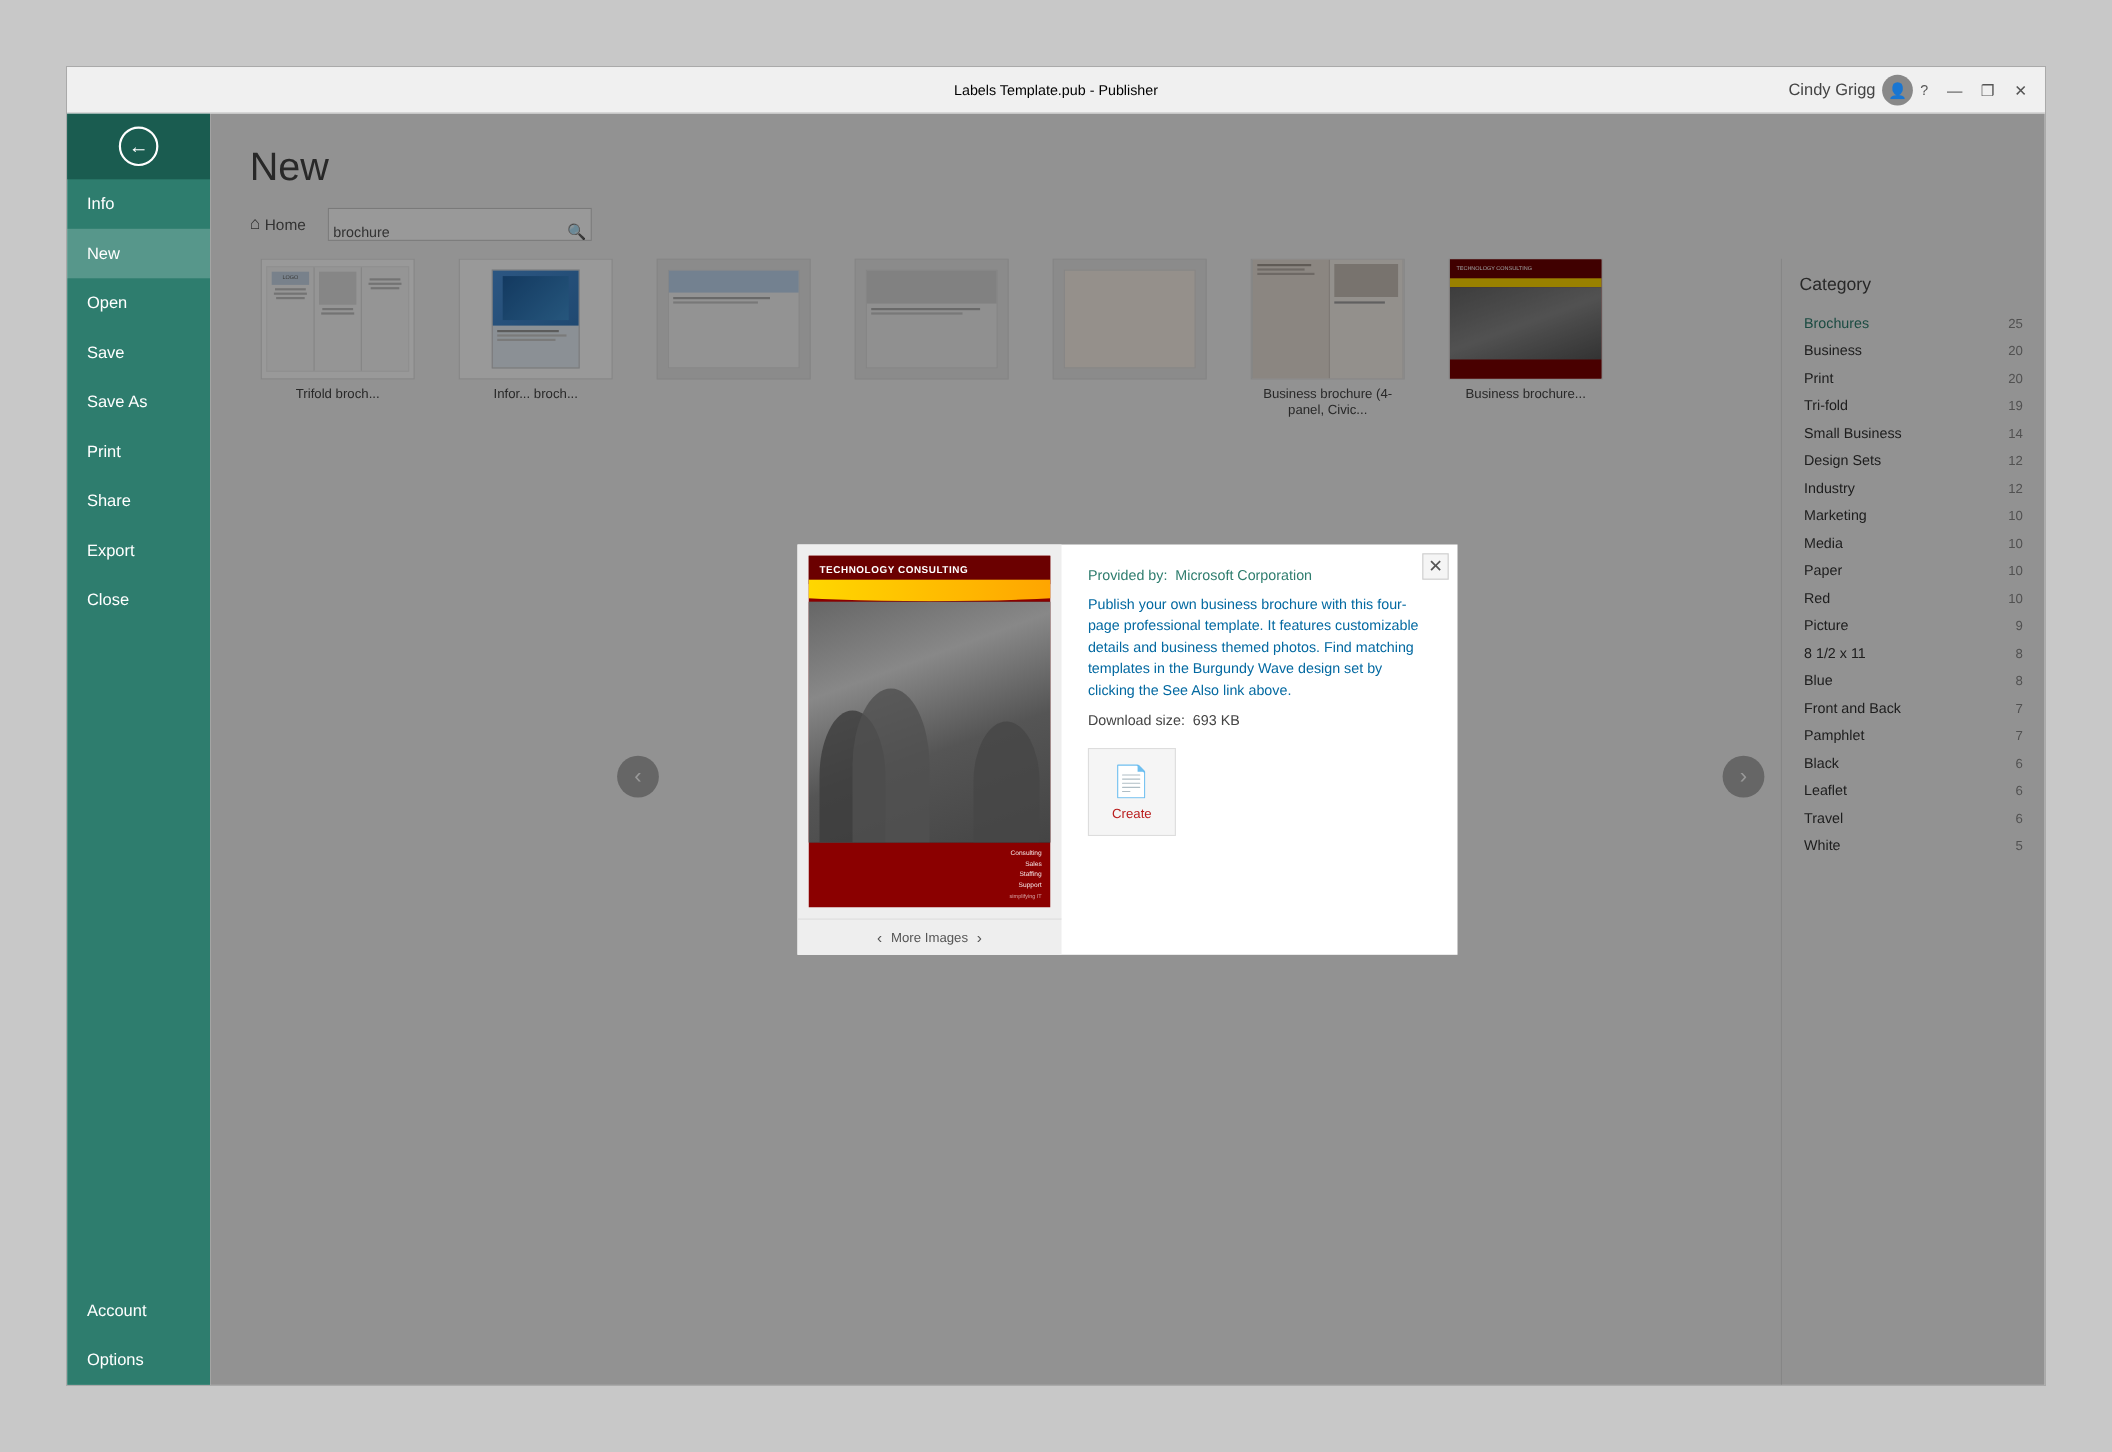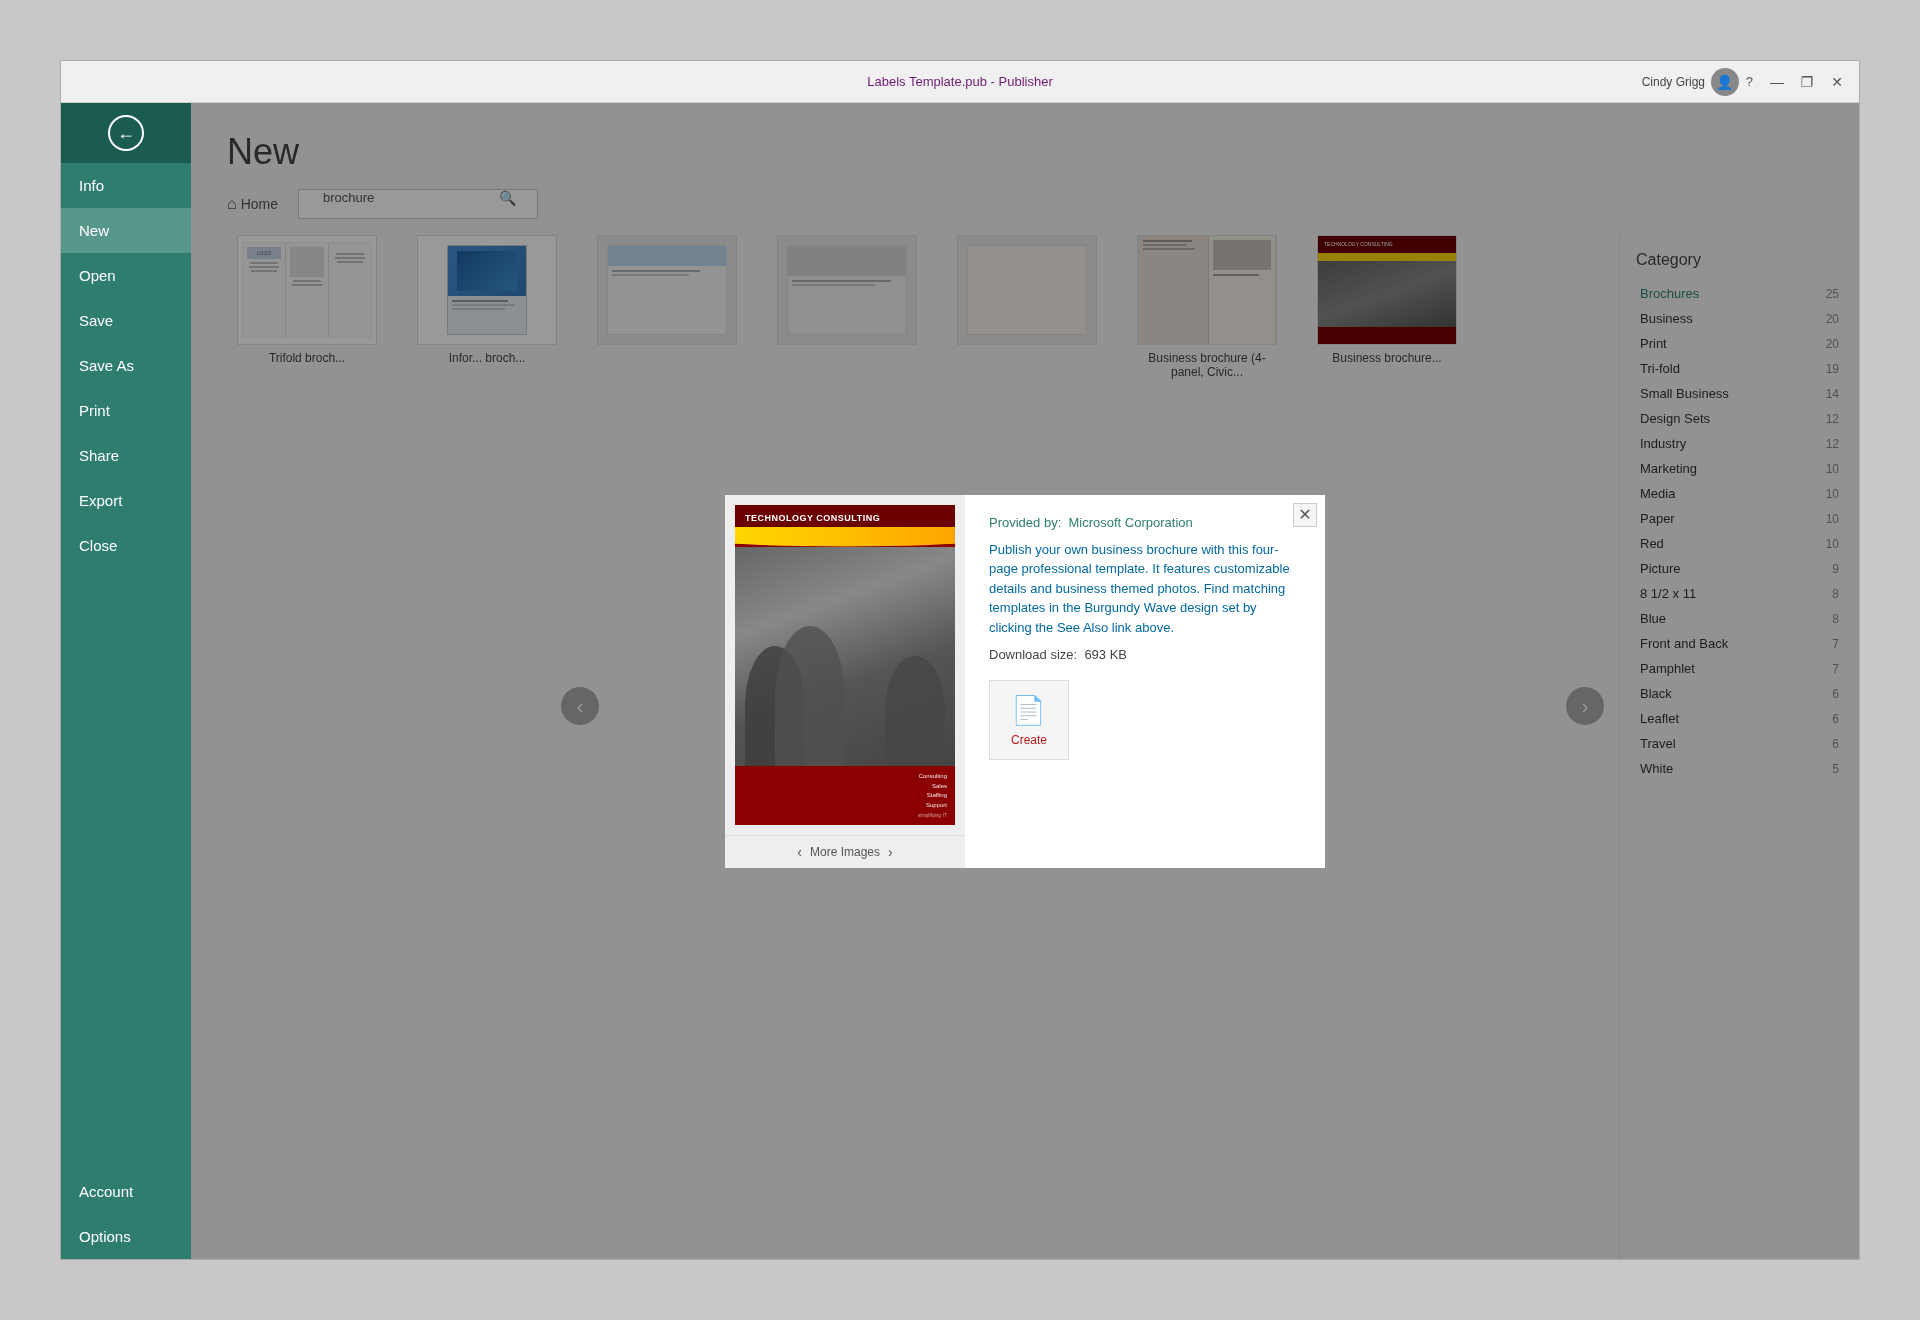--- a/index.html
+++ b/index.html
@@ -30,21 +30,21 @@
       height: 42px;
       display: flex;
       align-items: center;
       justify-content: center;
       position: relative;
       border-bottom: 1px solid #d0d0d0;
     }
 
     .title-bar-text {
       font-size: 13px;
-      color: #701a75;
+      color: #000000;
     }
 
     .title-bar-controls {
       position: absolute;
       right: 0;
       top: 0;
       display: flex;
       align-items: center;
       height: 100%;
       padding-right: 8px;
@@ -72,21 +72,21 @@
 
     .user-area {
       position: absolute;
       right: 120px;
       display: flex;
       align-items: center;
       gap: 6px;
     }
 
     .user-name {
-      font-size: 12px;
+      font-size: 15px;
       color: #444;
     }
 
     .user-avatar {
       width: 28px;
       height: 28px;
       border-radius: 50%;
       background: #888;
       overflow: hidden;
       display: flex;
@@ -180,26 +180,26 @@
       color: #555;
       font-size: 14px;
       cursor: pointer;
     }
 
     .home-icon { font-size: 16px; }
 
     .search-box {
       margin-left: 12px;
       display: flex;
-      align-items: flex-start;
+      align-items: flex-end;
       background: white;
       border: 1px solid #ccc;
       width: 240px;
       height: 30px;
-      padding: 0 24px;
+      padding: 0 4px;
     }
 
     .search-input {
       border: none;
       outline: none;
       font-size: 13px;
       flex: 1;
       background: transparent;
       color: #555;
     }

